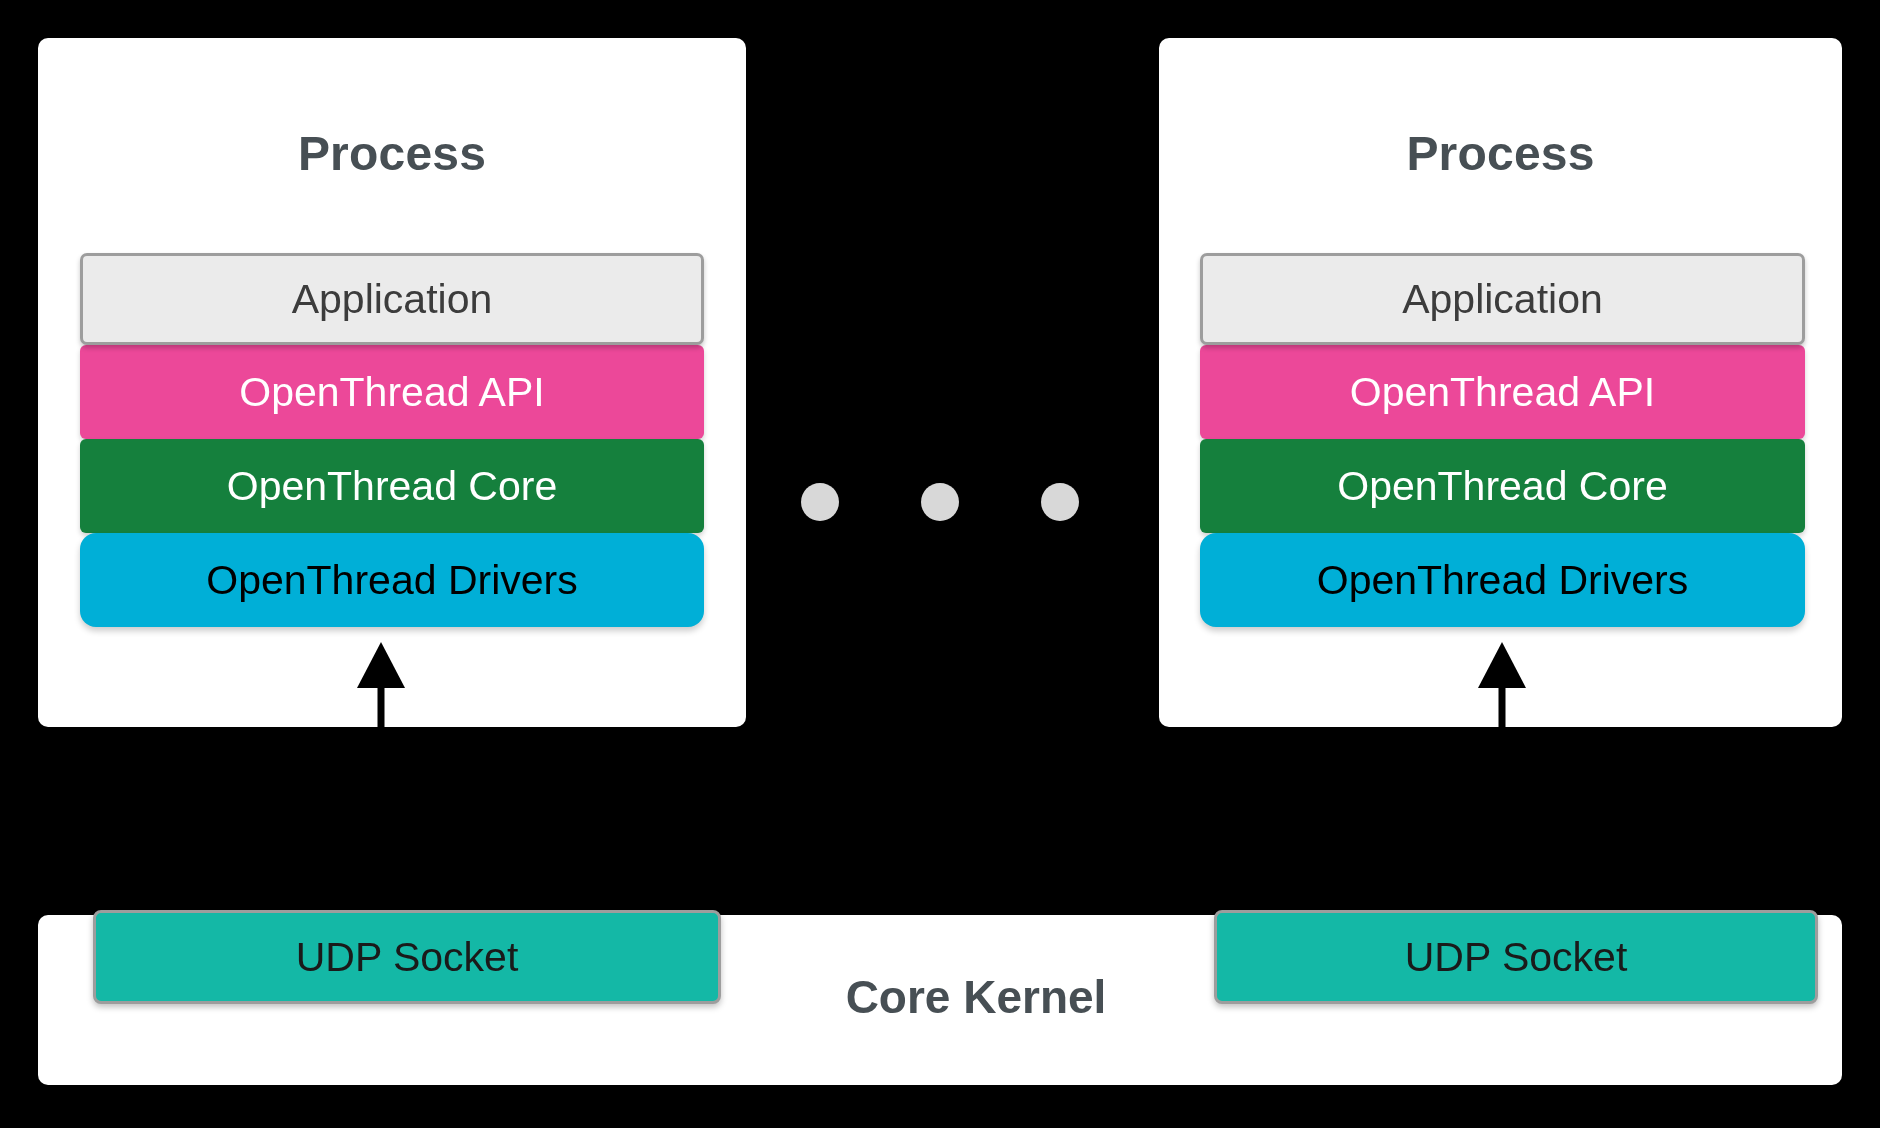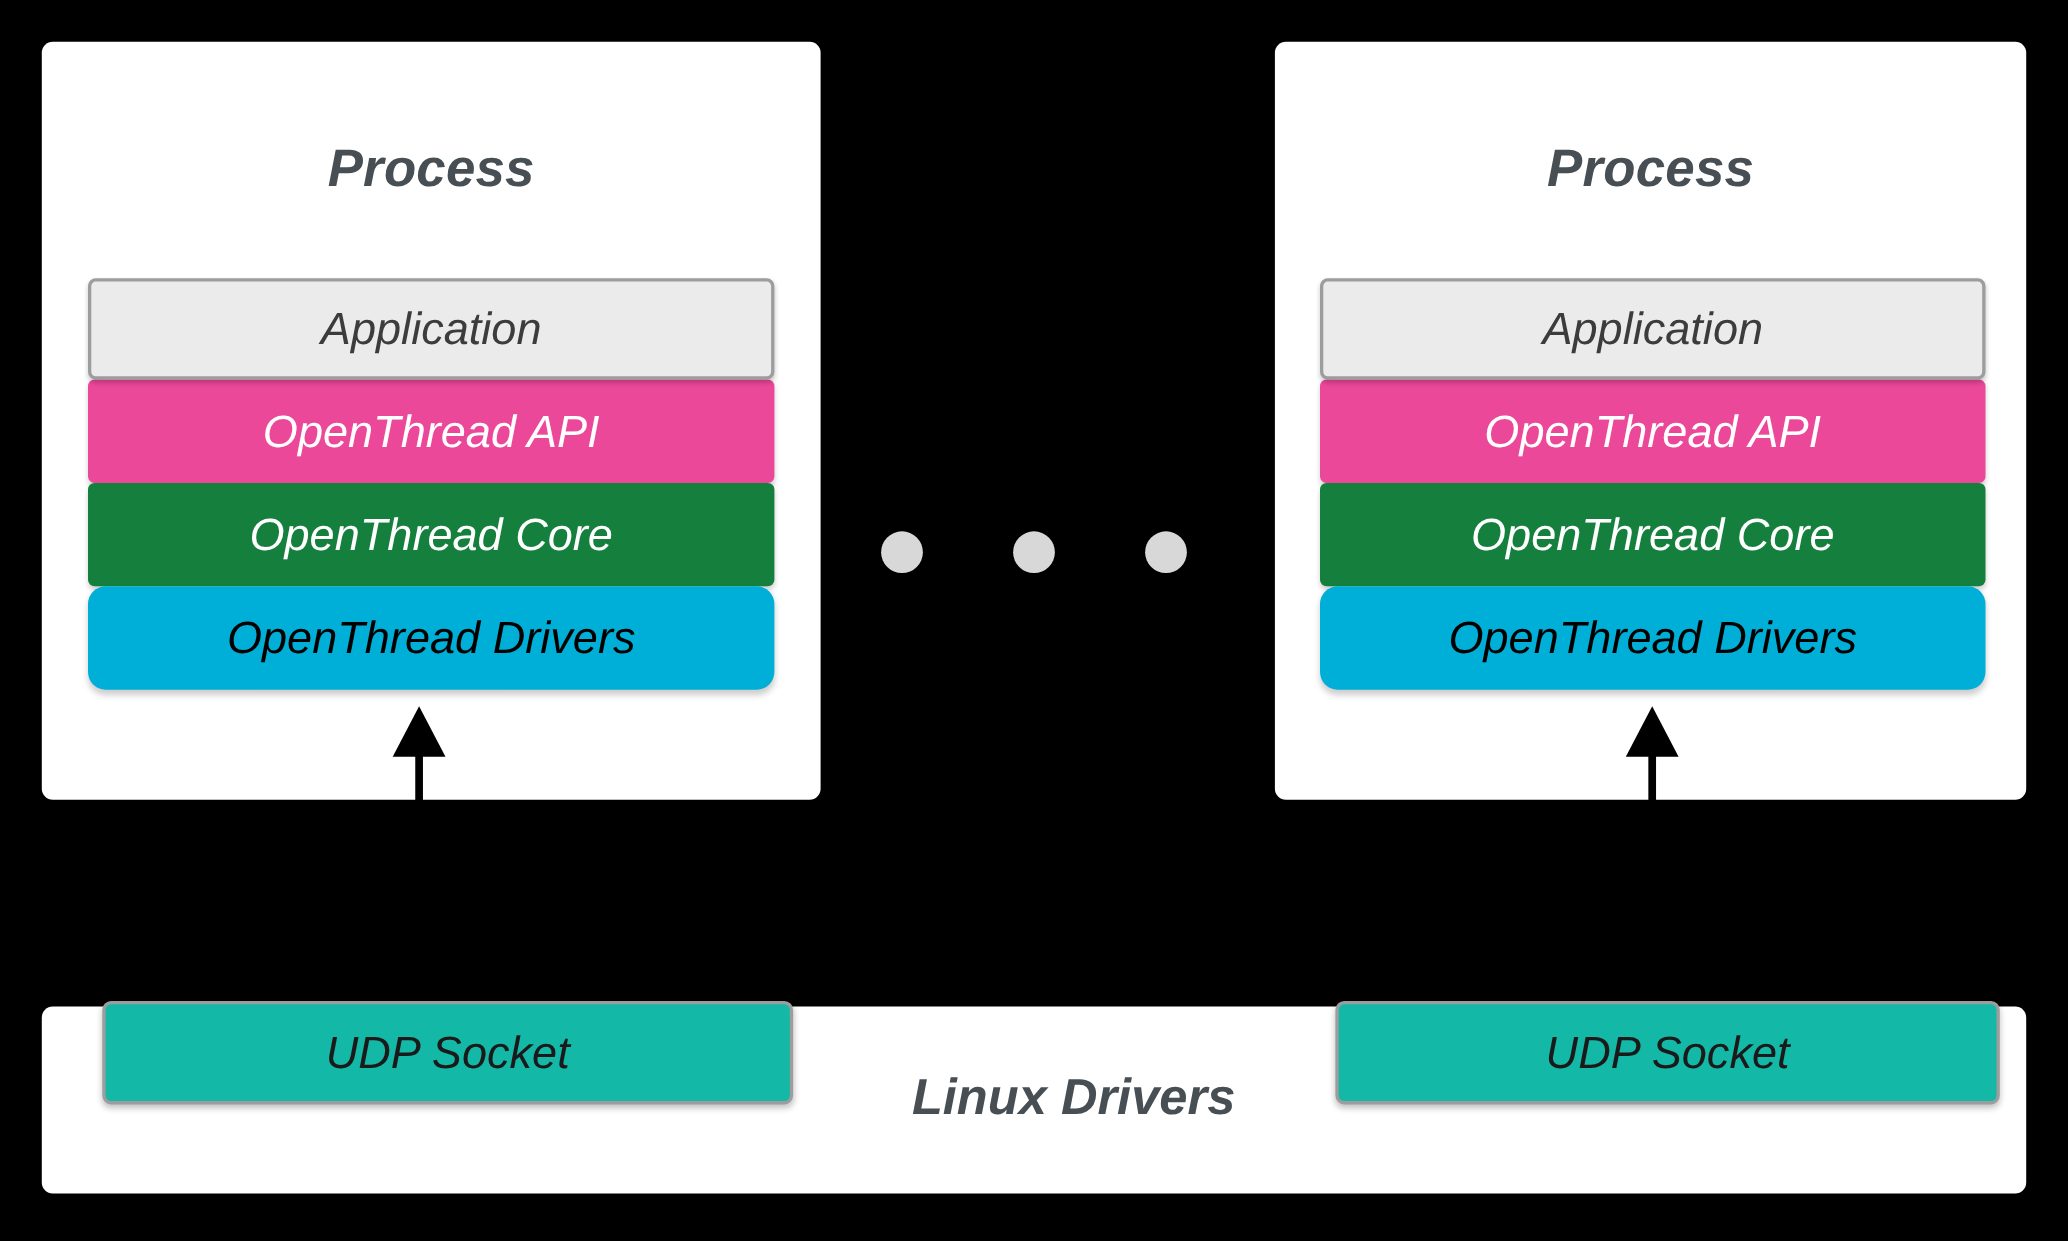--- a/index.html
+++ b/index.html
@@ -8,21 +8,20 @@
     height: 1128px;
     background: #000000;
     font-family: "Liberation Sans", sans-serif;
     overflow: hidden;
   }
   #stage {
     position: relative;
     width: 1722px;
     height: 1128px;
     background: #000000;
-    font-style: italic;
   }
 
   
   .process-card {
     position: absolute;
     background: #ffffff;
     border-radius: 10px;
     box-shadow: 0 2px 5px rgba(0,0,0,0.35);
   }
   .process-title {
@@ -174,19 +173,19 @@
     <line x1="30" y1="300" x2="30" y2="48" stroke="#000000" stroke-width="7"></line>
     <polygon points="30,6 54,52 6,52" fill="#000000"></polygon>
   </svg>
 
   <div class="kernel-card" style="left:38px; top:915px; width:1804px; height:170px;"></div>
 
   <div class="socket-box" style="left:78px; top:910px; width:628px; height:94px;">
     <span>UDP Socket</span>
   </div>
 
-  <div class="kernel-title" style="left:746px; top:970px; width:460px;">Linux Drivers</div>
+  <div class="kernel-title" style="left:746px; top:970px; width:460px;">Core Kernel</div>
 
   <div class="socket-box" style="left:1199px; top:910px; width:604px; height:94px;">
     <span>UDP Socket</span>
   </div>
 
 </div>
 
 </body></html>

